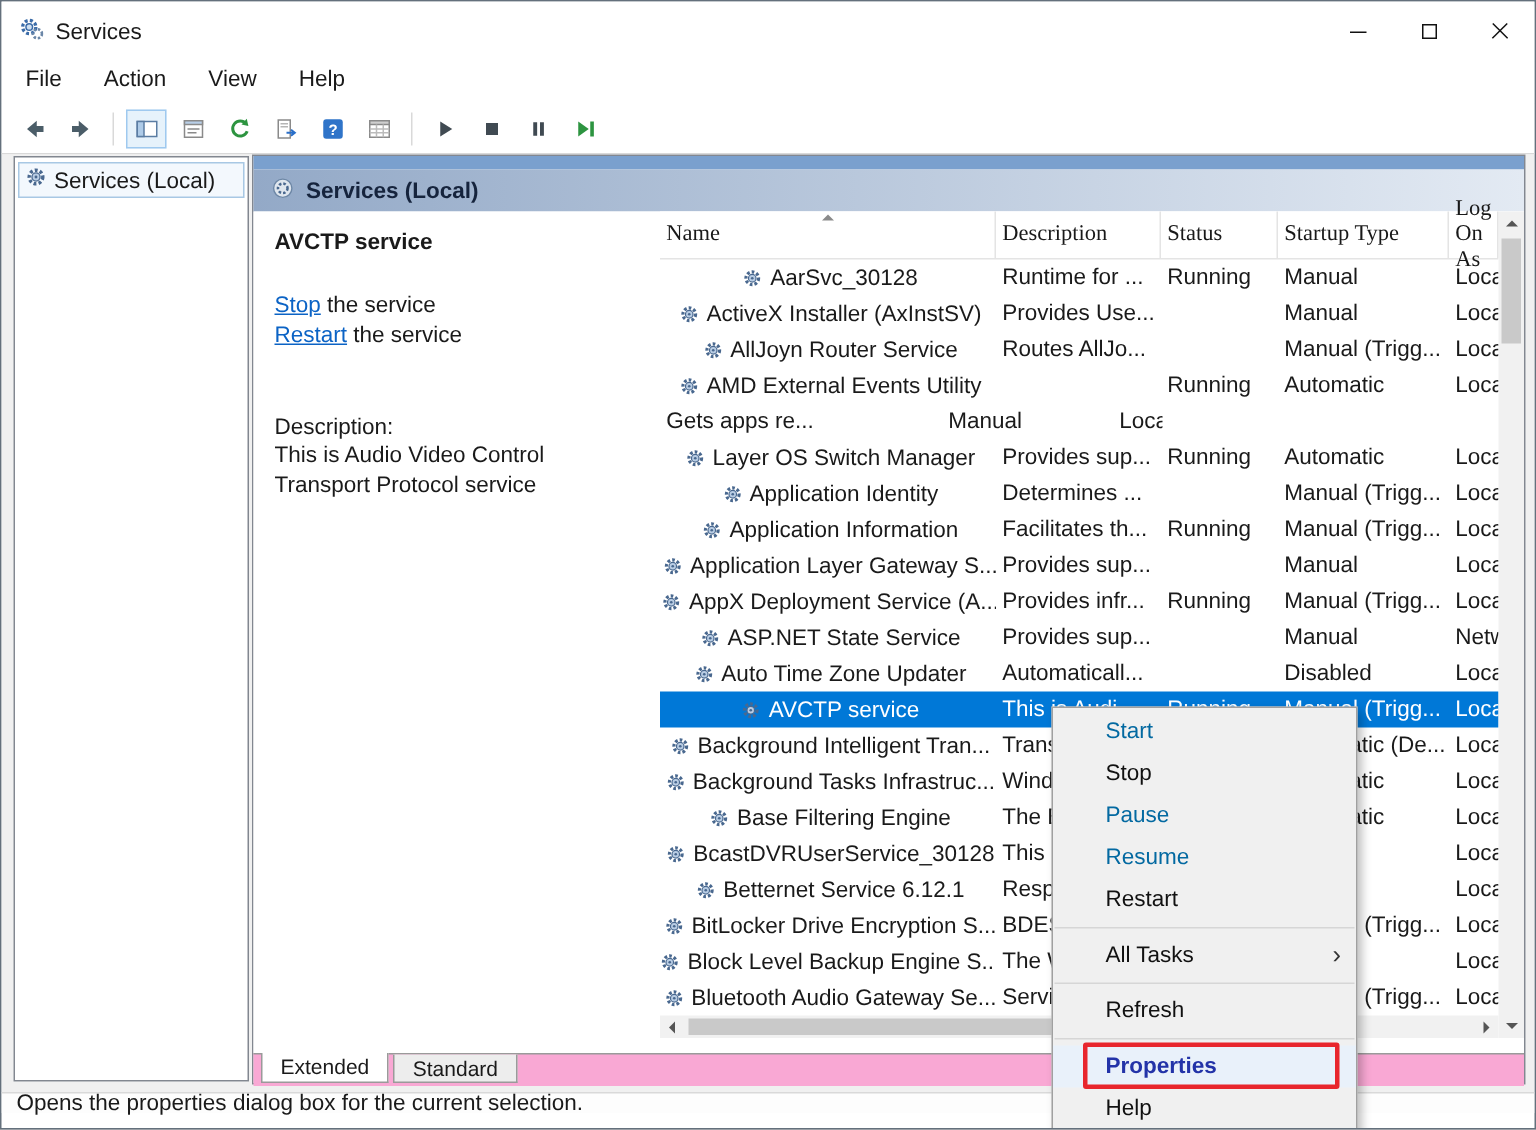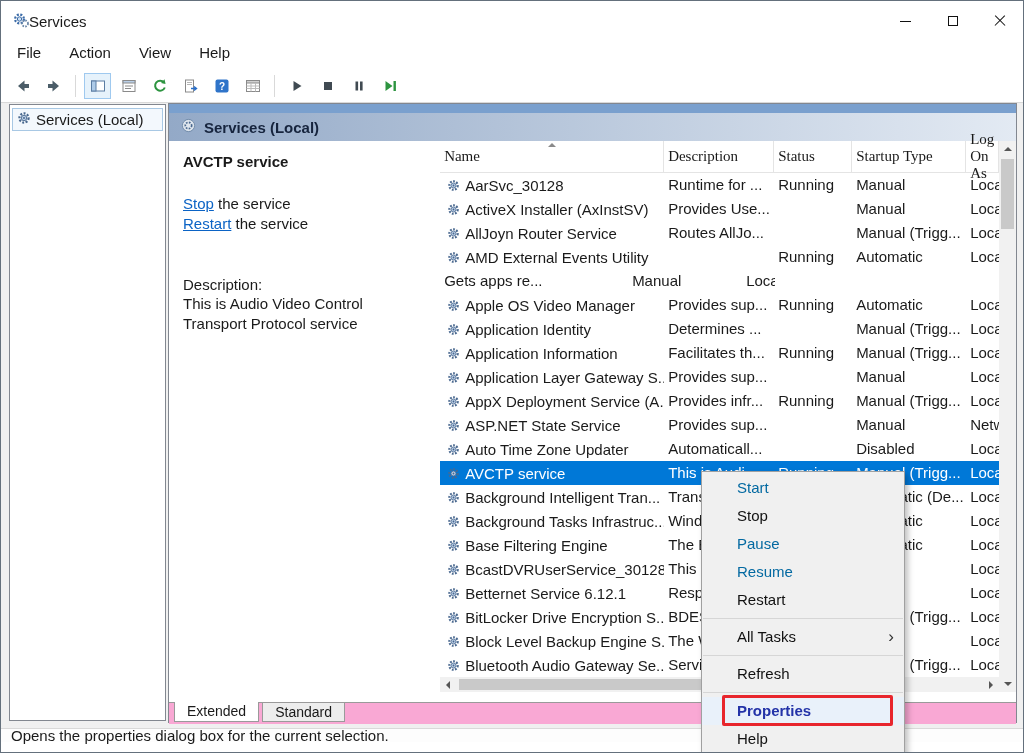--- a/index.html
+++ b/index.html
@@ -2,21 +2,21 @@
 <html><head>
 <meta charset="utf-8">
 <style>
   * { margin:0; padding:0; box-sizing:border-box; }
   body { background:#444; font-family:"Liberation Sans", sans-serif; }
   .win {
     position:relative; width:1024px; height:753px; overflow:hidden;
     background:#fff; border:1px solid #64707c; font-size:15px; color:#1a1a1a;
   }
   
-  .titlebar { height:40px; display:flex; align-items:center; padding-left:12px; gap:0; background:#fff; }
+  .titlebar { height:40px; display:flex; align-items:center; padding-left:12px; gap:8px; background:#fff; }
   .title { font-size:15px; }
   .wctrl { margin-left:auto; height:100%; display:flex; }
   .wbtn { width:47px; height:100%; display:flex; align-items:center; justify-content:center; }
   .min-glyph { width:11px; height:1px; background:#111; display:block; }
   .max-glyph { width:10px; height:10px; border:1px solid #111; display:block; }
   .close-glyph { width:12px; height:12px; position:relative; display:block; }
   .close-glyph::before, .close-glyph::after {
     content:""; position:absolute; left:-1px; top:5px; width:14px; height:1.4px; background:#111;
   }
   .close-glyph::before { transform:rotate(45deg); }
@@ -48,21 +48,21 @@
   
   .tablearea { width:559px; display:flex; flex-direction:column; background:#fff; }
   .thead { height:32px; display:flex; border-bottom:1px solid #e4e4e4; }
   .hcell { display:flex; align-items:center; padding:8px 4px; border-right:1px solid #e4e4e4; position:relative; color:#191919;font-family:Liberation Serif, serif; }
   .sortmark { position:absolute; top:2px; left:50%; margin-left:-4px; width:0; height:0;
     border-left:4px solid transparent; border-right:4px solid transparent; border-bottom:4px solid #8a8a8a; }
   .c0 { width:224px; } .c1 { width:110px; } .c2 { width:78px; } .c3 { width:114px; } .c4 { width:33px; }
   .trow { display:flex; height:24px; }
   .trow.selected { background:var(--sel,#0078d7); color:#fff; }
   .cell { padding:0 4px; white-space:nowrap; overflow:hidden; height:24px; line-height:24px; }
-  .cell.c0 { display:flex; align-items:center; gap:5px; padding-left:7px; line-height:normal; }
+  .cell.c0 { display:flex; align-items:center; gap:5px; padding-left:7px; line-height:normal;justify-content:center; }
   .cell.c0 svg { flex-shrink:0; }
   
   .hscroll { height:15px; display:flex; background:#f1f1f1; }
   .harrow { width:16px; display:flex; align-items:center; justify-content:center; }
   .htrack { flex:1; position:relative; }
   .hthumb { position:absolute; left:3px; top:2px; bottom:2px; width:345px; background:#c9c9c9; }
   .vscroll { width:17px; height:551px; background:#f1f1f1; display:flex; flex-direction:column; }
   .varrow { height:16px; display:flex; align-items:center; justify-content:center; }
   .vtrack { flex:1; position:relative; }
   .vthumb { position:absolute; top:2px; left:2px; right:2px; height:70px; background:#c9c9c9; }
@@ -318,21 +318,21 @@
                 <div class="cell c3">Manual</div>
                 <div class="cell c4">Local Syste...</div>
               </div>
               <div class="trow">
                 <div class="cell c0">
                   <svg width="13" height="13" viewBox="0 0 16 16">
                     <circle cx="8" cy="8" r="5.2" fill="none" stroke="#49688f" stroke-width="2.6" stroke-dasharray="2.2 1.7"></circle>
                     <circle cx="8" cy="8" r="3.1" fill="#b9cde4" stroke="#49688f" stroke-width="1"></circle>
                     <circle cx="8" cy="8" r="1.1" fill="#49688f"></circle>
                   </svg>
-                  <span class="nm">Apple OS Video Manager</span>
+                  <span class="nm">Layer OS Switch Manager</span>
                 </div>
                 <div class="cell c1">Provides sup...</div>
                 <div class="cell c2">Running</div>
                 <div class="cell c3">Automatic</div>
                 <div class="cell c4">Local Syste...</div>
               </div>
               <div class="trow">
                 <div class="cell c0">
                   <svg width="13" height="13" viewBox="0 0 16 16">
                     <circle cx="8" cy="8" r="5.2" fill="none" stroke="#49688f" stroke-width="2.6" stroke-dasharray="2.2 1.7"></circle>

